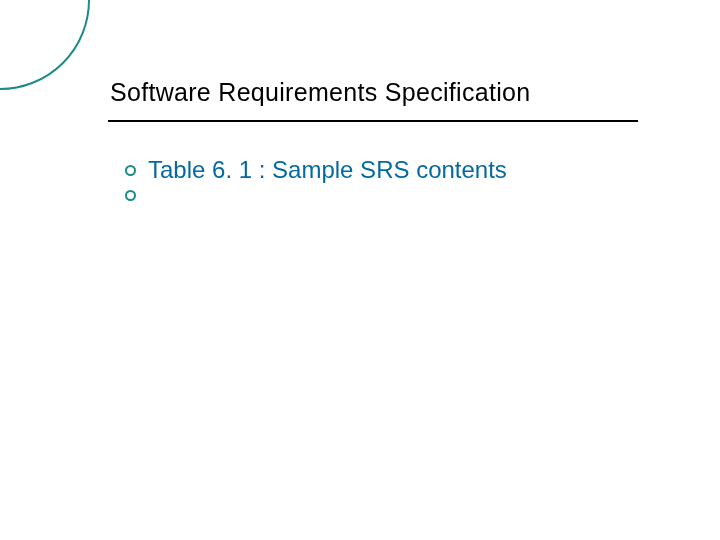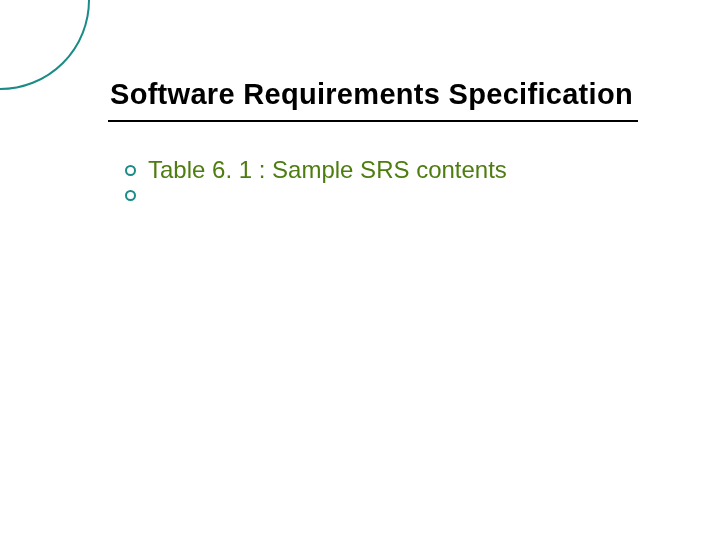--- a/index.html
+++ b/index.html
@@ -21,23 +21,23 @@
       left: -90px;
       width: 180px;
       height: 180px;
       border: 2px solid #1a8b87;
       border-radius: 50%;
     }
     .slide-title {
       position: absolute;
       top: 78px;
       left: 110px;
-      font-size: 29px;
+      font-size: 25px;
       color: #000;
-      font-weight: bold;
+      font-weight: normal;
       letter-spacing: 0.3px;
     }
     .title-underline {
       position: absolute;
       top: 120px;
       left: 108px;
       width: 530px;
       height: 2px;
       background: #000;
     }
@@ -54,21 +54,21 @@
     .bullet-icon {
       width: 11px;
       height: 11px;
       border: 2px solid #1a8b87;
       border-radius: 50%;
       margin-right: 12px;
       flex-shrink: 0;
     }
     .bullet-text {
       font-size: 24px;
-      color: #4d7c0f;
+      color: #0369a1;
       font-family: Verdana, Arial, sans-serif;
     }
   </style>
 </head>
 <body>
 
 <div class="corner-arc"></div>
 
 <h1 class="slide-title">Software Requirements Specification</h1>
 <div class="title-underline"></div>

